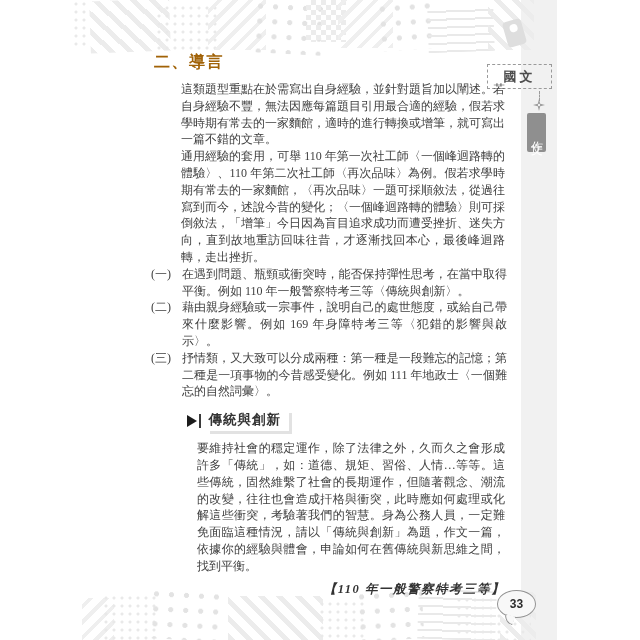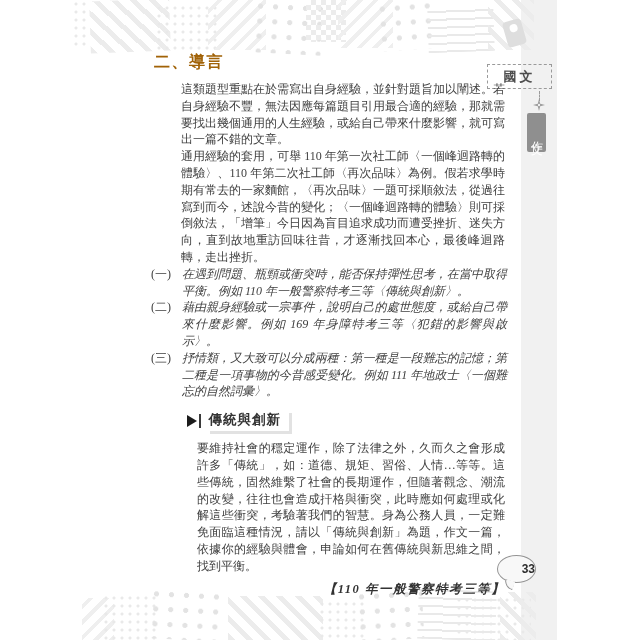--- a/index.html
+++ b/index.html
@@ -28,23 +28,23 @@
   .connector-line { position:absolute; left:539px; top:91px; height:10px; width:0;
     border-left:1px dashed #9a9a9a; z-index:2; }
   .sparkle { position:absolute; left:533px; top:99px; width:12px; height:12px; z-index:2; }
 
   .tab-section { position:absolute; left:527px; top:113px; width:19px; height:39px;
     background:#8f8f8f; color:#ffffff; border-radius:2px;
     writing-mode:vertical-rl; text-orientation:upright;
     font-size:12px; letter-spacing:2px; display:flex; align-items:center; justify-content:center; z-index:2; }
 
   
-  .page-bubble { position:absolute; left:497px; top:555px; width:39px; height:28px;
+  .page-bubble { position:absolute; left:497px; top:590px; width:39px; height:28px;
     background:#f8f8f8; border:1.5px solid #939393; border-radius:50%;
-    display:flex; align-items:center; justify-content:flex-end;
+    display:flex; align-items:center; justify-content:center;
     font-size:12px; font-weight:bold; color:#2d2d2d; z-index:6;
     font-family:"Liberation Sans","DejaVu Sans",sans-serif; }
   .page-bubble::after { content:""; position:absolute; left:6px; bottom:-7px; width:9px; height:8px;
     background:#f8f8f8; border-left:1.5px solid #939393; border-bottom:1.5px solid #939393;
     border-radius:0 0 0 100%; transform:rotate(18deg); }
 
   
   .patch { position:absolute; z-index:1; }
   .p-diag   { background:repeating-linear-gradient(45deg,#ececec 0 5px,rgba(0,0,0,0) 5px 13px); }
   .p-diag2  { background:repeating-linear-gradient(-45deg,#efefef 0 4px,rgba(0,0,0,0) 4px 11px); }
@@ -63,21 +63,21 @@
     letter-spacing:1.5px; margin:0 0 9px 4px; line-height:20px; }
 
   .paras { margin-left:31px; width:324px; }
   .paras p, .litext, .essay {
     font-size:12px; line-height:16.8px; text-align:justify; text-justify:inter-character; color:#404040; }
   .paras p.oneline { white-space:nowrap; margin-left:-10px; font-size:11.8px; letter-spacing:-0.4px; overflow:visible; }
 
   .list { margin-left:1px; width:356px; }
   .li { display:flex; }
   .marker { flex:none; width:31px; font-size:12px; line-height:16.8px; color:#404040; }
-  .litext { flex:1;font-style:italic; }
+  .litext { flex:1; }
 
   .sec-models { margin-top:10px; }
   .topic-row { display:flex; align-items:center; margin:9px 0 9px 28px;padding-left:9px; }
   .tri { width:0; height:0; border-left:10px solid #1c1c1c;
     border-top:6px solid rgba(0,0,0,0); border-bottom:6px solid rgba(0,0,0,0); margin-right:2px; }
   .topic-bar { width:1.5px; height:14px; background:#3a3a3a; margin-right:6px; }
   .topic-title { font-size:13.5px; font-weight:bold; color:#333333;
     padding:1px 8px 2px 2px; box-shadow:3px 3px 0 #e2e2e2; letter-spacing:1px; }
 
   .essay { margin-left:47px; width:308px; }
@@ -128,21 +128,21 @@
   <div class="tab-section">
     <span>作文</span>
   </div>
 
   <main class="content">
 
     <section>
       <h2 class="sec-head">二、導言</h2>
 
       <div class="paras">
-        <p>這類題型重點在於需寫出自身經驗，並針對題旨加以闡述。若自身經驗不豐，無法因應每篇題目引用最合適的經驗，那就需要找出幾個通用的人生經驗，或給自己帶來什麼影響，就可寫出一篇不錯的文章。</p>
+        <p>這類題型重點在於需寫出自身經驗，並針對題旨加以闡述。若自身經驗不豐，無法因應每篇題目引用最合適的經驗，假若求學時期有常去的一家麵館，適時的進行轉換或增筆，就可寫出一篇不錯的文章。</p>
         <p>通用經驗的套用，可舉 110 年第一次社工師〈一個峰迴路轉的體驗〉、110 年第二次社工師〈再次品味〉為例。假若求學時期有常去的一家麵館，〈再次品味〉一題可採順敘法，從過往寫到而今，述說今昔的變化；〈一個峰迴路轉的體驗〉則可採倒敘法，「增筆」今日因為盲目追求成功而遭受挫折、迷失方向，直到故地重訪回味往昔，才逐漸找回本心，最後峰迴路轉，走出挫折。</p>
       </div>
 
       <div class="list">
         <div class="li">
           <span class="marker">(一)</span>
           <span class="litext">在遇到問題、瓶頸或衝突時，能否保持彈性思考，在當中取得平衡。例如 110 年一般警察特考三等〈傳統與創新〉。</span>
         </div>
         <div class="li">
           <span class="marker">(二)</span>

